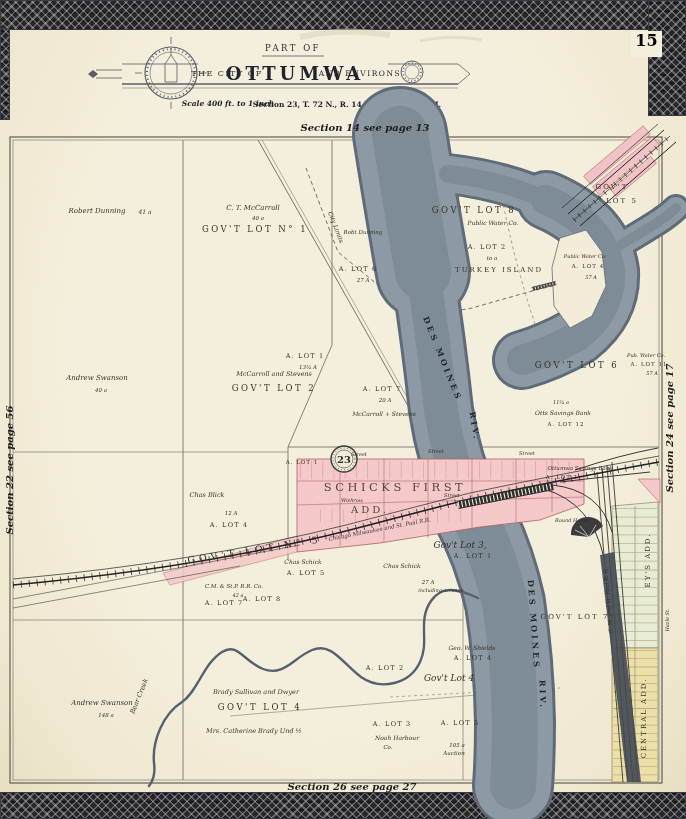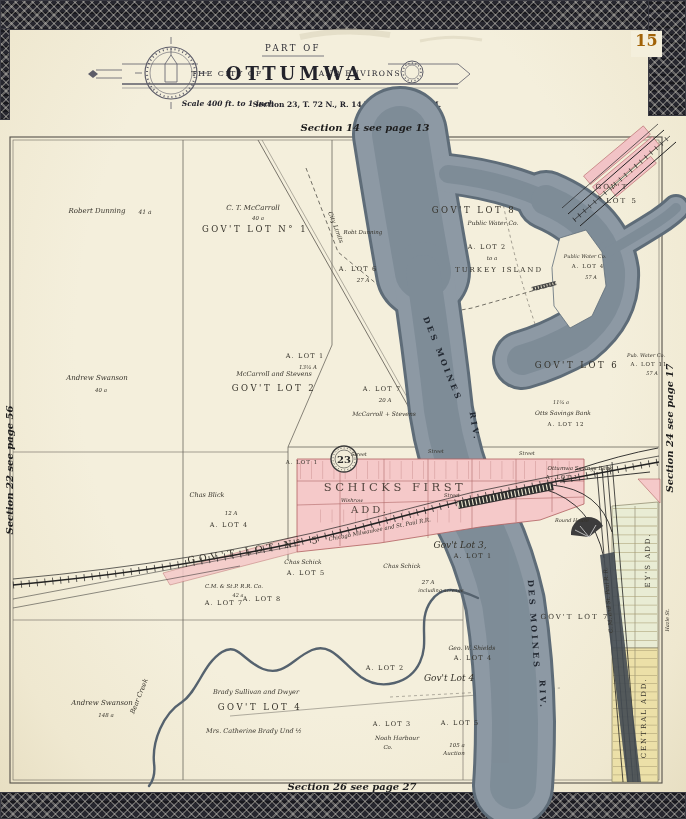--- a/index.html
+++ b/index.html
@@ -16,21 +16,21 @@
       repeating-linear-gradient(0deg, rgba(0,0,0,.38) 0 2px, transparent 2px 8px);
     box-shadow:0 0 0 1px #3a3a42 inset;
   }
   .lace-top{left:0;top:0;width:686px;height:30px;}
   .lace-bottom{left:0;top:792px;width:686px;height:27px;}
   .lace-right{left:648px;top:0;width:38px;height:116px;}
   .lace-left{left:0;top:28px;width:10px;height:92px;}
   .pagenum-box{
     position:absolute;left:631px;top:31px;width:31px;height:26px;
     background:#f4efdc;text-align:center;line-height:26px;
-    font:700 16px "DejaVu Serif", serif;color:#a16207;z-index:5;
+    font:700 16px "DejaVu Serif", serif;color:#000000;z-index:5;
   }
   svg{position:absolute;left:0;top:0;z-index:3;}
   text{font-family:"DejaVu Serif", serif;fill:#35322a;}
   .t-edge{font-style:italic;font-weight:700;font-size:10px;fill:#1d1d1d;}
   .h-partof{font-size:8.5px;letter-spacing:2.5px;fill:#2a2a32;}
   .h-cityof{font-size:8px;letter-spacing:1.5px;fill:#2a2a32;}
   .h-big{font-size:18px;font-weight:700;letter-spacing:4px;fill:#23232b;}
   .h-env{font-size:7.5px;letter-spacing:1.5px;fill:#2a2a32;}
   .h-scale{font-style:italic;font-weight:700;font-size:7.5px;fill:#23232b;}
   .h-sect{font-weight:700;font-size:7.5px;fill:#23232b;}

